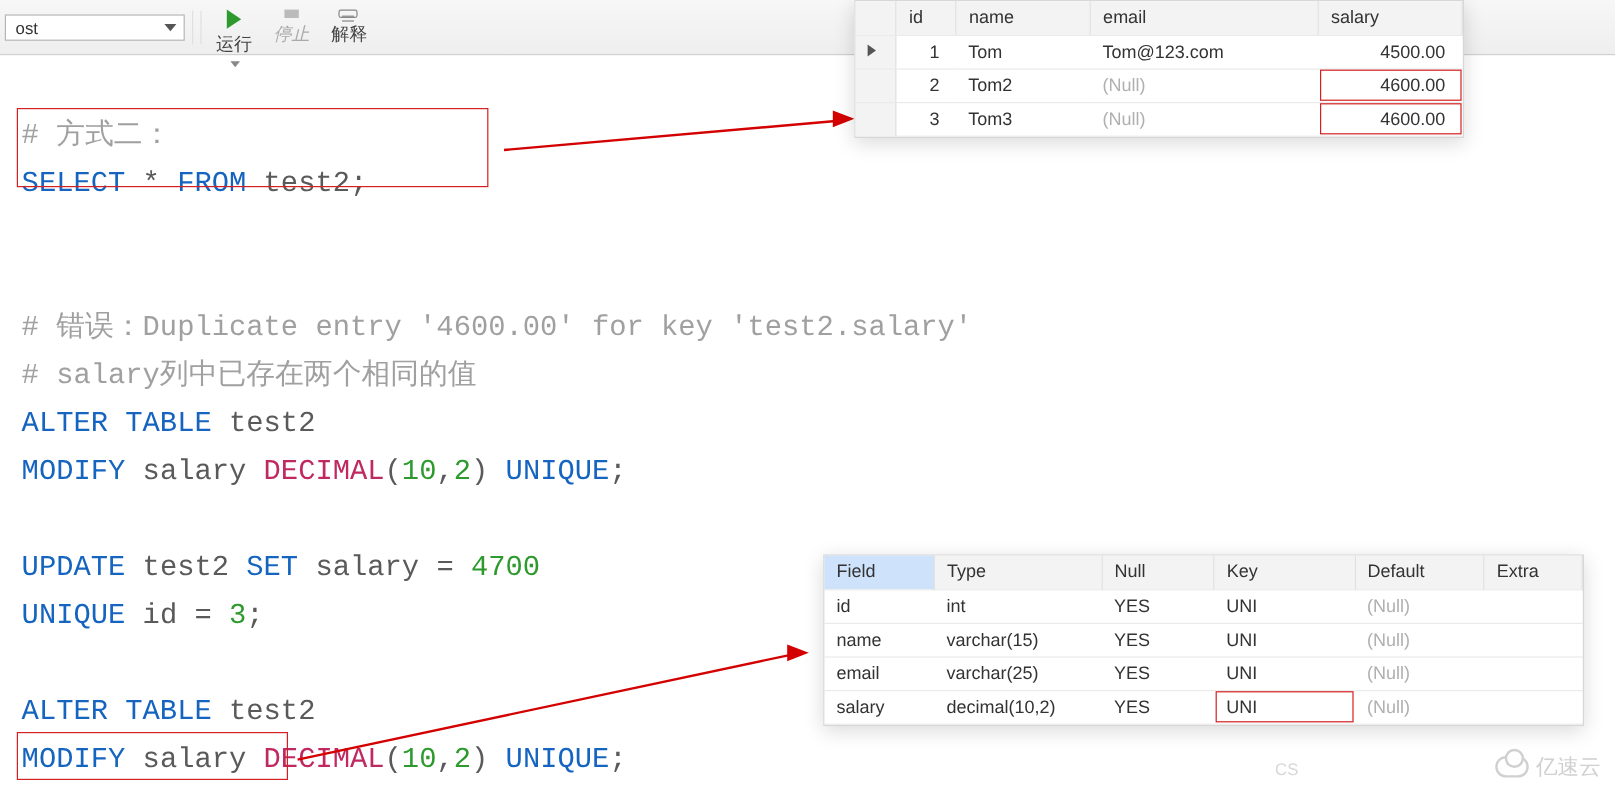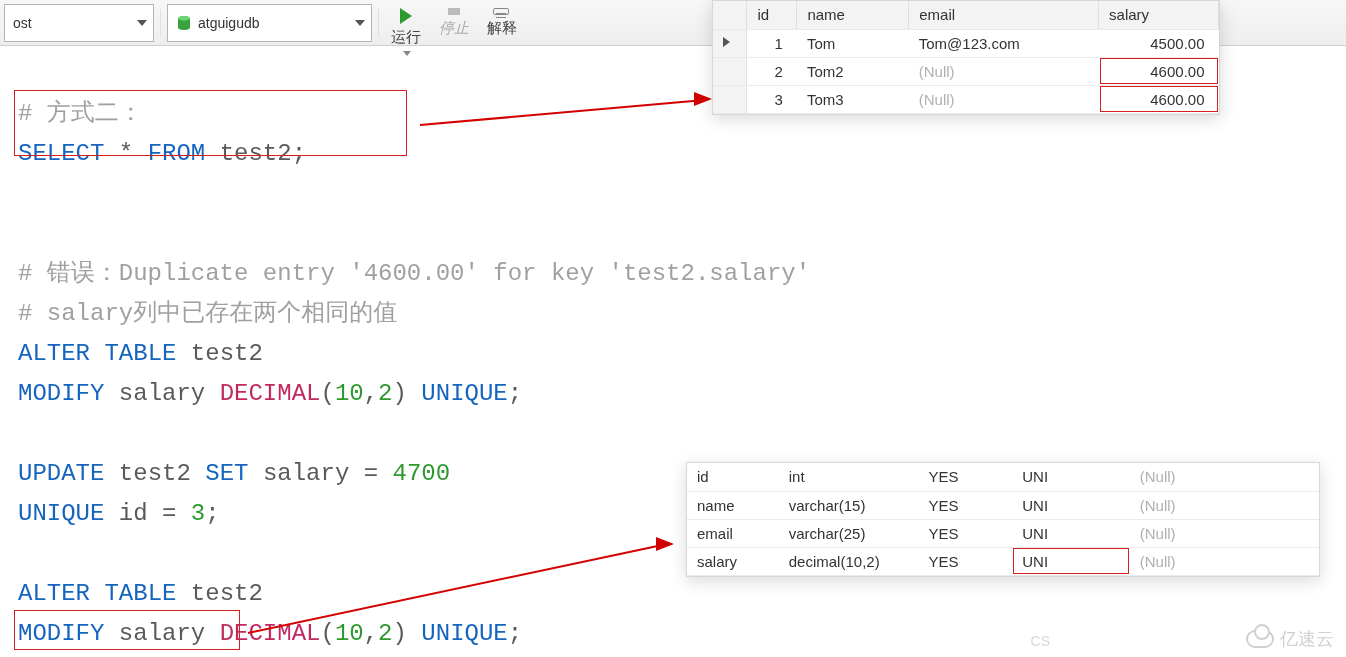--- a/index.html
+++ b/index.html
@@ -19,21 +19,21 @@
     top: 0; left: 0; right: 0;
     height: 46px;
     background: linear-gradient(#f7f7f7,#eeeeee);
     border-bottom: 1px solid #d0d0d0;
     display: flex;
     align-items: center;
     padding: 6px 4px;
     gap: 6px;
   }
   .combo {
-    height: 38px;
+    height: 22px;
     background: #fff;
     border: 1px solid #b5b5b5;
     display: flex;
     align-items: center;
     padding: 0 6px 0 8px;
     font-size: 14px;
     gap: 6px;
     color: #333;
   }
   .combo .chev {
@@ -170,42 +170,31 @@
   .watermark {
     position:absolute;
     right:12px; bottom:6px;
     font-size:18px; color:#d0d0d0;
     pointer-events:none;
     display:flex;align-items:center;gap:6px;
   }
   .wm-cloud{width:28px;height:18px;border:2px solid #d0d0d0;border-radius:10px;position:relative;}
   .wm-cloud::before{content:"";position:absolute;top:-8px;left:6px;width:12px;height:12px;border:2px solid #d0d0d0;border-radius:50%;background:#fff;}
 
-  .cs-mark{position:absolute;right:296px;bottom:8px;color:#d8d8d8;font-size:14px;}
+  .cs-mark{position:absolute;right:264px;bottom:8px;color:#d8d8d8;font-size:14px;}
 </style>
 </head>
 <body>
 
 <div class="toolbar">
   <div class="combo host">
     <span>ost</span>
     <span class="chev"></span>
   </div>
   <div class="tb-sep"></div>
-  <div class="combo db">
-    <span class="db-icon">
-      <svg viewBox="0 0 16 16" width="16" height="16">
-          <ellipse cx="8" cy="3.2" rx="6" ry="2.2" fill="#3aa340"></ellipse>
-          <path d="M2 3.2v9.6c0 1.2 2.7 2.2 6 2.2s6-1 6-2.2V3.2" fill="#3aa340"></path>
-          <ellipse cx="8" cy="3.2" rx="6" ry="2.2" fill="#6ed66e"></ellipse>
-        </svg>
-    </span>
-    <span>atguigudb</span>
-    <span class="chev"></span>
-  </div>
   <div class="tb-sep"></div>
   <div class="tb-btn">
     <span class="tri-run"></span>
     <span>运行</span>
     <span class="chev-sm"></span>
   </div>
   <div class="tb-btn disabled">
     <span class="sq-stop"></span>
     <span>停止</span>
   </div>
@@ -290,20 +279,28 @@
   <table class="grid">
     <colgroup>
         <col style="width:92px">
         <col style="width:140px">
         <col style="width:94px">
         <col style="width:118px">
         <col style="width:108px">
         <col style="width:82px">
       </colgroup>
     <tbody>
+        <tr>
+      <th class="selected">Field</th>
+      <th>Type</th>
+      <th>Null</th>
+      <th>Key</th>
+      <th>Default</th>
+      <th>Extra</th>
+    </tr>
     <tr>
       <td>id</td>
       <td>int</td>
       <td>YES</td>
       <td>UNI</td>
       <td class="null-val">(Null)</td>
       <td></td>
     </tr>
     <tr>
       <td>name</td>

